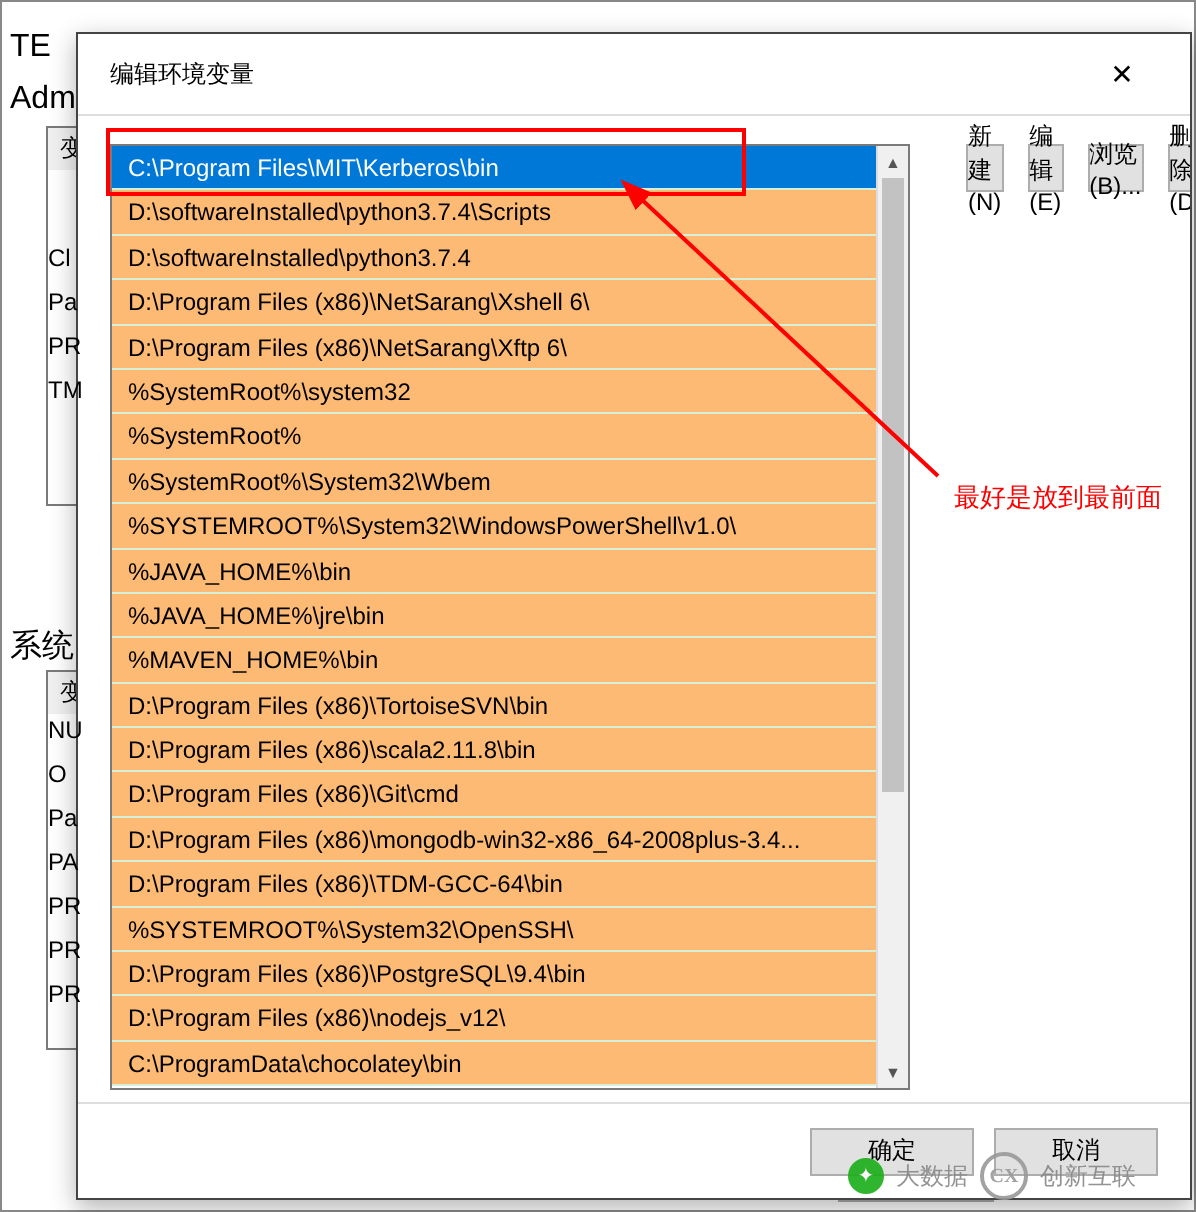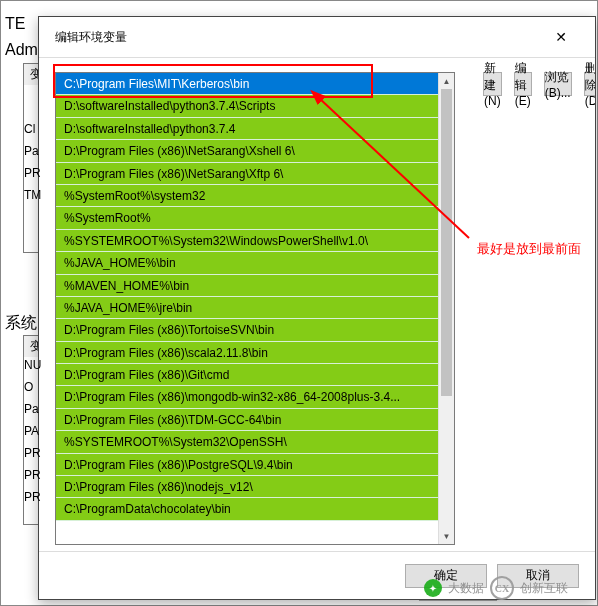--- a/index.html
+++ b/index.html
@@ -85,21 +85,21 @@
   .scrollbar .track { flex:1; width:100%; position:relative; }
   .scrollbar .thumb {
     position:absolute; left:2px; right:2px; top:0; height:70%;
     background:#c2c2c2;
   }
   .list-item {
     height: 22.4px;
     line-height: 22.4px;
     padding: 0 8px;
     font-size: 12px;
-    background: #84cc16;
+    background: #fdba74;
     color: #000;
     white-space: nowrap;
     overflow: hidden;
     text-overflow: ellipsis;
     border-bottom: 1px solid #d7f0d7;
   }
   .list-item.selected {
     background: #0078d7;
     color: #fff;
   }
@@ -196,24 +196,25 @@
   <div class="content">
     <div class="list-wrap">
       <div class="list-scroll" id="list-scroll">
           <div class="list-item selected">C:\Program Files\MIT\Kerberos\bin</div>
           <div class="list-item">D:\softwareInstalled\python3.7.4\Scripts</div>
           <div class="list-item">D:\softwareInstalled\python3.7.4</div>
           <div class="list-item">D:\Program Files (x86)\NetSarang\Xshell 6\</div>
           <div class="list-item">D:\Program Files (x86)\NetSarang\Xftp 6\</div>
           <div class="list-item">%SystemRoot%\system32</div>
           <div class="list-item">%SystemRoot%</div>
+          <div class="list-item">%SystemRoot%\System32\Wbem</div>
           <div class="list-item">%SYSTEMROOT%\System32\WindowsPowerShell\v1.0\</div>
           <div class="list-item">%JAVA_HOME%\bin</div>
+          <div class="list-item">%JAVA_HOME%\jre\bin</div>
           <div class="list-item">%MAVEN_HOME%\bin</div>
-          <div class="list-item">%JAVA_HOME%\jre\bin</div>
           <div class="list-item">D:\Program Files (x86)\TortoiseSVN\bin</div>
           <div class="list-item">D:\Program Files (x86)\scala2.11.8\bin</div>
           <div class="list-item">D:\Program Files (x86)\Git\cmd</div>
           <div class="list-item">D:\Program Files (x86)\mongodb-win32-x86_64-2008plus-3.4...</div>
           <div class="list-item">D:\Program Files (x86)\TDM-GCC-64\bin</div>
           <div class="list-item">%SYSTEMROOT%\System32\OpenSSH\</div>
           <div class="list-item">D:\Program Files (x86)\PostgreSQL\9.4\bin</div>
           <div class="list-item">D:\Program Files (x86)\nodejs_v12\</div>
           <div class="list-item">C:\ProgramData\chocolatey\bin</div>
         </div>

